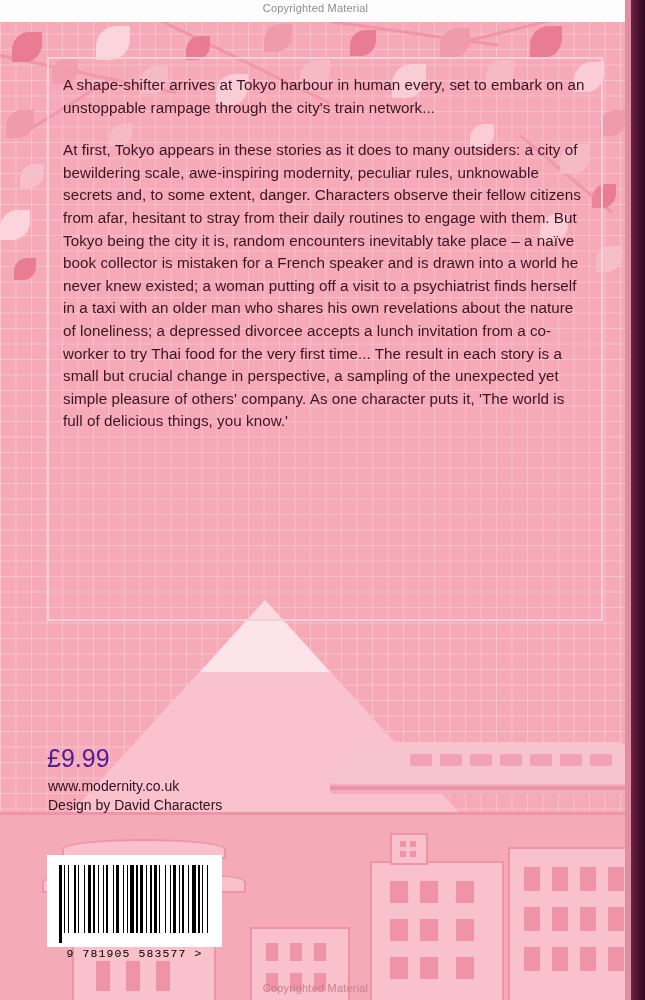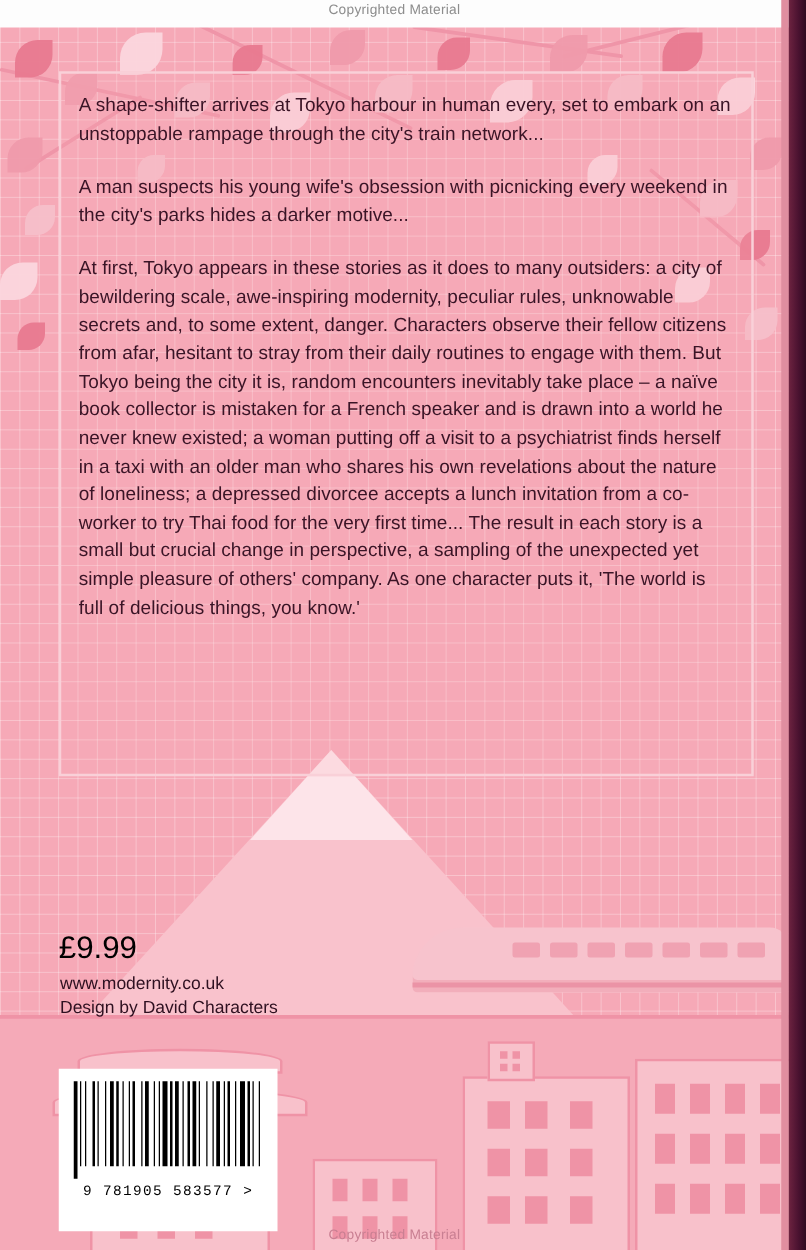--- a/index.html
+++ b/index.html
@@ -210,21 +210,21 @@
   .blurb p {
     margin: 0 0 20px 0;
   }
   .blurb p:last-child { margin-bottom: 0; }
   
   .price {
     position: absolute;
     left: 47px;
     top: 744px;
     font-size: 25px;
-    color: #000000;
+    color: #4c1d95;
     font-family: "Liberation Sans", sans-serif;
     z-index: 30;
   }
   .website {
     position: absolute;
     left: 48px;
     top: 778px;
     font-size: 14px;
     color: #2e1020;
     z-index: 30;
@@ -236,21 +236,21 @@
     font-size: 14px;
     color: #2e1020;
     z-index: 30;
   }
   
   .barcode-box {
     position: absolute;
     left: 47px;
     top: 855px;
     width: 175px;
-    height: 130px;
+    height: 92px;
     background: #ffffff;
     z-index: 40;
     padding: 0;
   }
   .bars {
     position: absolute;
     left: 12px;
     top: 10px;
     width: 152px;
     height: 78px;
@@ -382,21 +382,20 @@
     <div class="bwin" style="left:314px; top:158px; width:12px; height:18px;"></div>
   </div>
 
   <div class="top-band"></div>
   <div class="copyright-top">Copyrighted Material</div>
   <div class="copyright-bottom">Copyrighted Material</div>
 
   <div class="panel"></div>
   <div class="blurb">
     <p>A shape-shifter arrives at Tokyo harbour in human every, set to embark on an unstoppable rampage through the city's train network...</p>
-    <p>A man suspects his young wife's obsession with picnicking every weekend in the city's parks hides a darker motive...</p>
     <p>At first, Tokyo appears in these stories as it does to many outsiders: a city of bewildering scale, awe-inspiring modernity, peculiar rules, unknowable secrets and, to some extent, danger. Characters observe their fellow citizens from afar, hesitant to stray from their daily routines to engage with them. But Tokyo being the city it is, random encounters inevitably take place – a naïve book collector is mistaken for a French speaker and is drawn into a world he never knew existed; a woman putting off a visit to a psychiatrist finds herself in a taxi with an older man who shares his own revelations about the nature of loneliness; a depressed divorcee accepts a lunch invitation from a co-worker to try Thai food for the very first time... The result in each story is a small but crucial change in perspective, a sampling of the unexpected yet simple pleasure of others' company. As one character puts it, 'The world is full of delicious things, you know.'</p>
   </div>
 
   <div class="price">£9.99</div>
   <div class="website">www.modernity.co.uk</div>
   <div class="designer">Design by David Characters</div>
 
   <div class="barcode-box">
     <div class="bars">
         <div class="bar" style="left: 0px; width: 3px;"></div>

